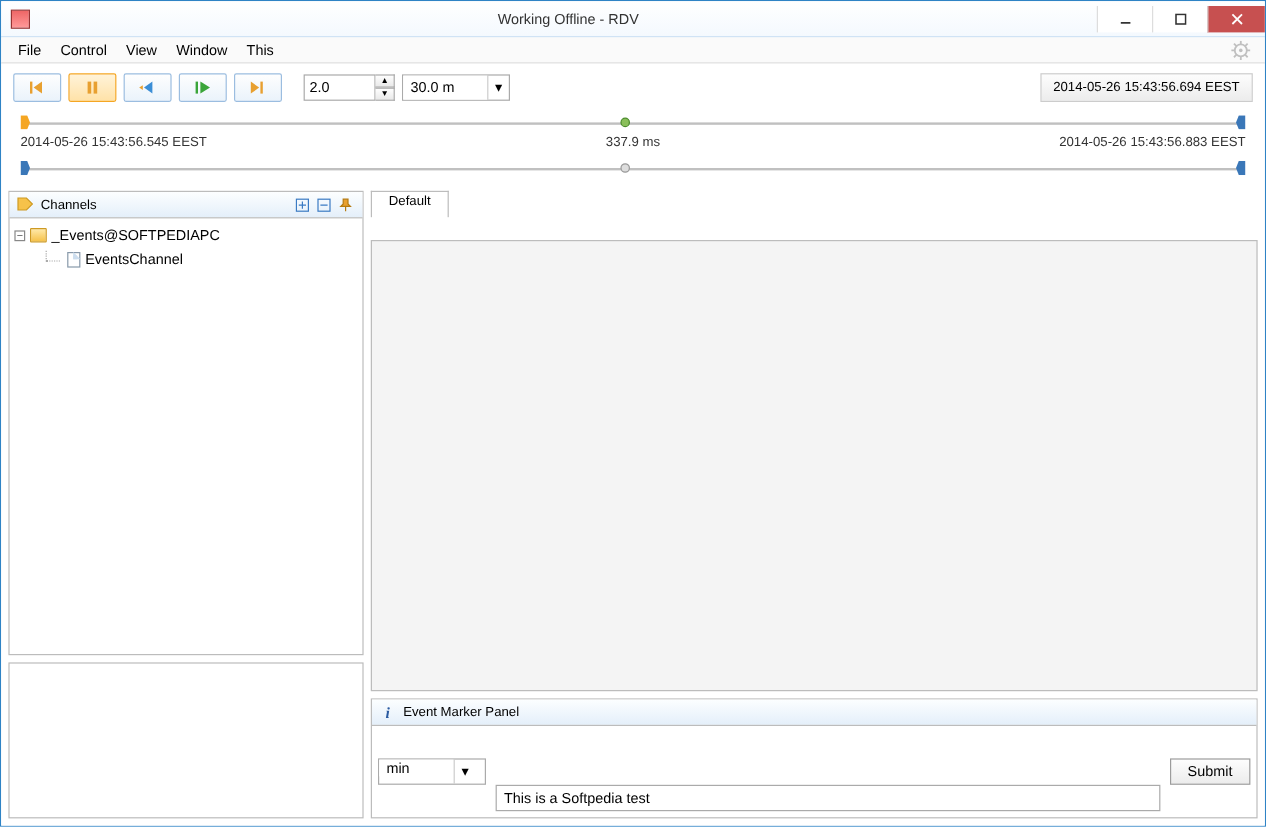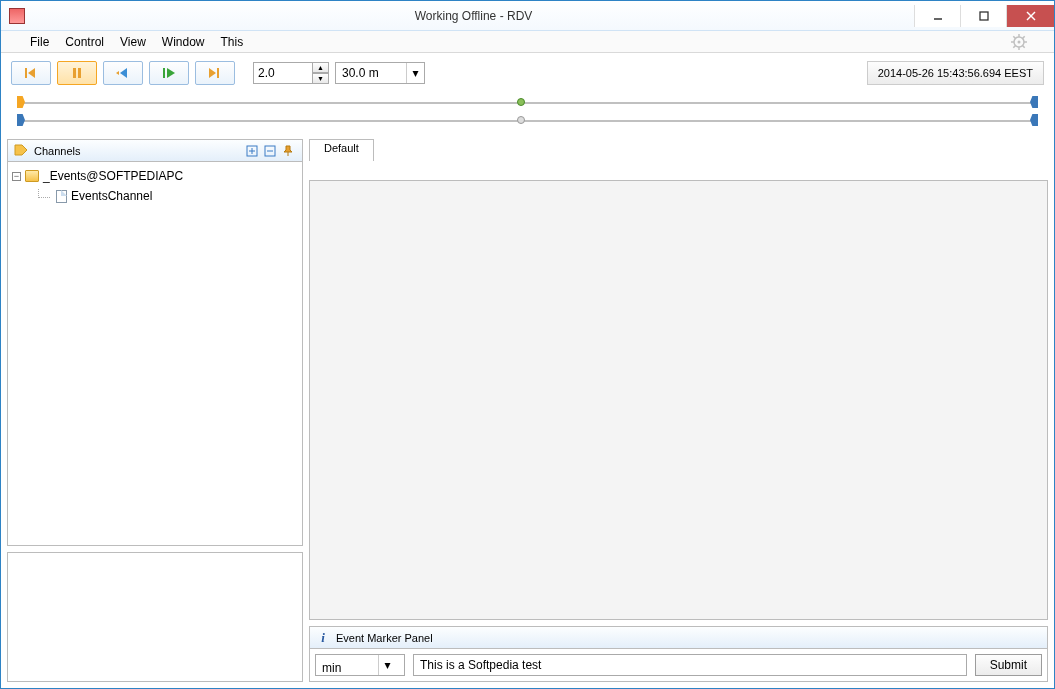--- a/index.html
+++ b/index.html
@@ -5,21 +5,21 @@
 * { box-sizing: border-box; margin: 0; padding: 0; }
 body { font-family: "Segoe UI", Tahoma, sans-serif; font-size: 12px; background: #a7cdf0; width: 1055px; height: 689px; overflow: hidden; }
 .window { width: 1055px; height: 689px; border: 1px solid #2e83c5; background: #fff; display: flex; flex-direction: column; }
 .titlebar { height: 30px; background: linear-gradient(#fff, #f4f9fe); display: flex; align-items: center; border-bottom: 1px solid #d0e3f5; position: relative; }
 .titlebar-icon { width: 16px; height: 16px; margin: 0 8px; background: linear-gradient(#e66,#f99); border:1px solid #933; }
 .titlebar-title { flex: 1; text-align: center; color: #333; font-size: 12px; }
 .win-controls { display: flex; }
 .win-btn { width: 46px; height: 22px; display:flex; align-items:center; justify-content:center; border-left:1px solid #ddd; background:#fff; cursor:pointer; }
 .win-btn.close { background:#c75050; color:#fff; width:48px; }
 .win-btn svg { width:10px; height:10px; }
-.menubar { height: 22px; background:#fafafa; border-bottom:1px solid #d9d9d9; display:flex; align-items:center; padding:0 21px; }
+.menubar { height: 22px; background:#fafafa; border-bottom:1px solid #d9d9d9; display:flex; align-items:center; padding:0 6px; }
 .menubar span { padding: 3px 8px; cursor:pointer; }
 .gear { margin-left:auto; margin-right:6px; width:16px; height:16px; opacity:.5; }
 .inner { flex:1; padding:6px; display:flex; flex-direction:column; gap:4px; background:#fff; }
 .toolbar-row { display:flex; align-items:center; gap:6px; padding:2px 4px; }
 .tbtn { width:40px; height:24px; border:1px solid #9bbde0; background:linear-gradient(#fefefe,#eaf3fb); display:flex; align-items:center; justify-content:center; cursor:pointer; border-radius:2px; }
 .tbtn.active { border-color:#f5a623; background:linear-gradient(#fff3d9,#ffe2a8); }
 .spinner { display:flex; }
 .spinner input { width:60px; height:22px; border:1px solid #aaa; padding:0 4px; font-size:12px; }
 .spin-arrows { width:16px; display:flex; flex-direction:column; }
 .spin-arrows div { height:11px; border:1px solid #aaa; border-left:none; background:linear-gradient(#fefefe,#e9e9e9); display:flex; align-items:center; justify-content:center; font-size:7px; cursor:pointer; }
@@ -54,24 +54,24 @@
 .expander { width:9px; height:9px; border:1px solid #888; display:inline-flex; align-items:center; justify-content:center; font-size:9px; line-height:7px; color:#555; cursor:pointer; background:#fff;}
 .folder-icon { width:14px; height:12px; background:linear-gradient(#ffe9a8,#f6c24a); border:1px solid #ce9a22; border-radius:1px; }
 .file-icon { width:11px; height:13px; background:#fff; border:1px solid #89a; position:relative; }
 .file-icon:before { content:""; position:absolute; right:-1px; top:-1px; border:3px solid transparent; border-left-color:#cde; border-bottom-color:#cde; }
 .center-col { flex:1; display:flex; flex-direction:column; gap:6px; min-width:0; }
 .tabs { display:flex; height:22px; }
 .tab { border:1px solid #bcbcbc; border-bottom:none; padding:2px 14px; background:#fff; font-size:11px; margin-right:-1px; cursor:pointer; position:relative; z-index:2;}
 .tab-content { flex:1; border:1px solid #bcbcbc; background:#f4f4f4; margin-top:-1px; }
 .event-marker-panel .panel-header { background:linear-gradient(#fcfeff,#e4effa); }
 .emp-body { padding:5px; display:flex; gap:8px; align-items:center; }
-.emp-select { height:22px; border:1px solid #aaa; display:flex; align-items:flex-end; background:#fff; width:90px;}
+.emp-select { height:22px; border:1px solid #aaa; display:flex; align-items:flex-start; background:#fff; width:90px;}
 .emp-select input { border:none; outline:none; width:62px; padding:0 6px; font-size:12px;}
 .emp-select .arrow{ width:18px; height:20px; display:flex; align-items:center; justify-content:center; border-left:1px solid #ccc; cursor:pointer;}
-.emp-text { flex:1; height:22px; border:1px solid #aaa; padding:4px 6px; font-size:12px; }
+.emp-text { flex:1; height:22px; border:1px solid #aaa; padding:4px 6px; font-size:12px;margin-top:44px; }
 .emp-submit { height:22px; padding:0 14px; border:1px solid #9c9c9c; background:linear-gradient(#fdfdfd,#ececec); cursor:pointer; font-size:12px;}
 .info-i { font-family: Georgia, serif; font-style:italic; font-weight:bold; color:#2a5aa0; font-size:13px; width:14px; text-align:center;}
 .tag-yellow { width:14px;height:14px; }
 .props-body { flex:1; padding:4px; }
 svg { display:block; }
 </style>
 </head>
 <body>
 
 <div class="window">
@@ -166,20 +166,27 @@
       </div>
       <div class="timedisplay">2014-05-26 15:43:56.694 EEST</div>
     </div>
 
     <div class="timeline-area">
       <div class="timeline-track">
         <div class="track-line"></div>
         <div class="marker-orange"></div>
         <div class="track-thumb" style="left:49%;"></div>
         <div class="marker-blue-r"></div>
+      </div>
+      <div class="time-labels-wrap">
+        <div class="time-labels">
+          <span>2014-05-26 15:43:56.545 EEST</span>
+          <span class="center">337.9 ms</span>
+          <span>2014-05-26 15:43:56.883 EEST</span>
+        </div>
       </div>
       <div class="timeline-track">
         <div class="track-line"></div>
         <div class="marker-blue-l"></div>
         <div class="track-thumb gray" style="left:49%;"></div>
         <div class="marker-blue-r"></div>
       </div>
     </div>
 
     <div class="main-split">

